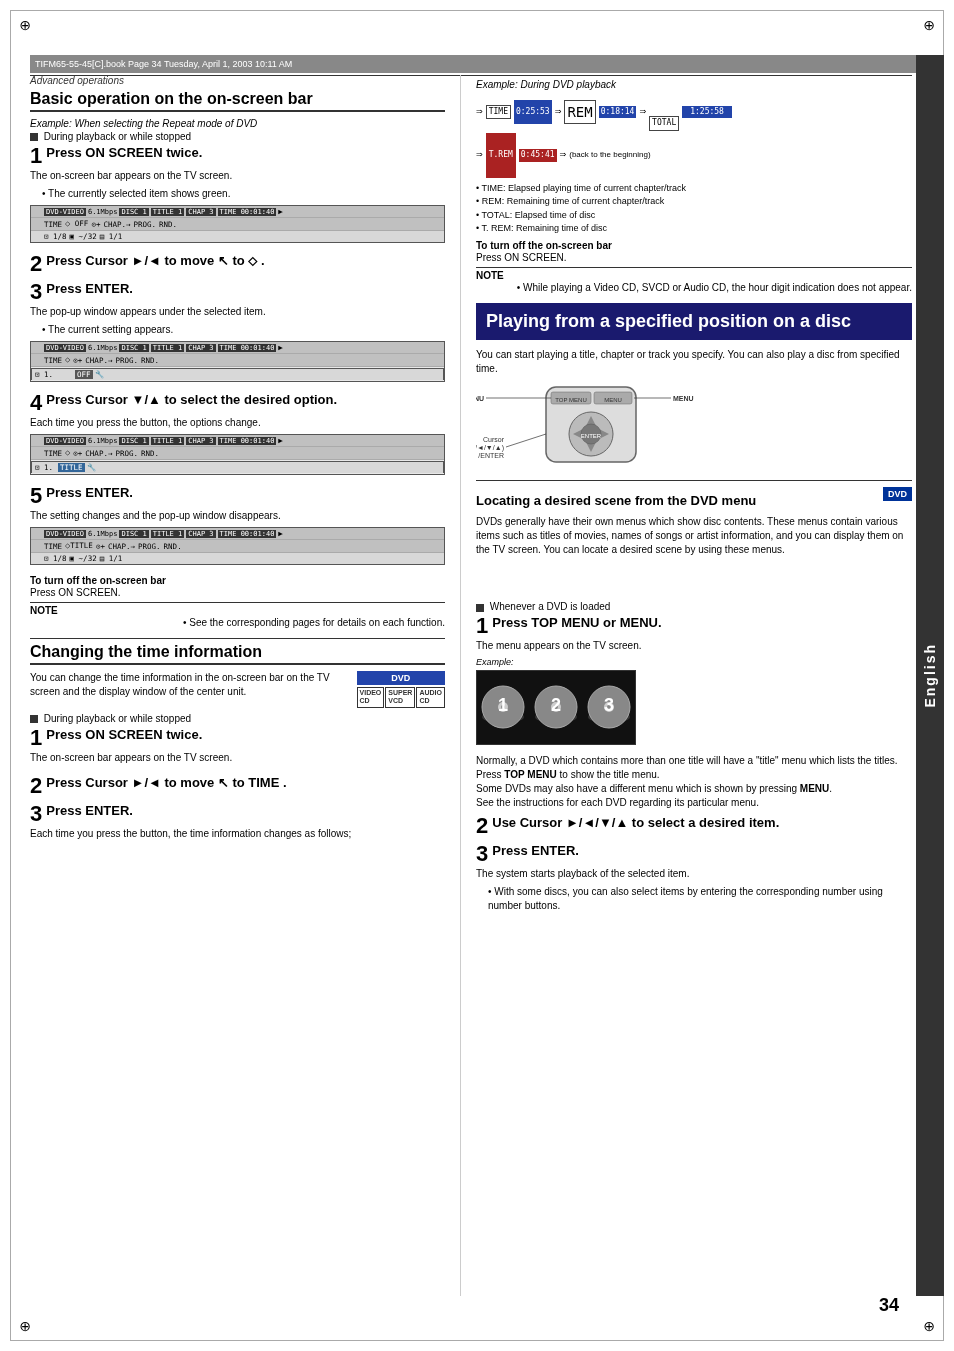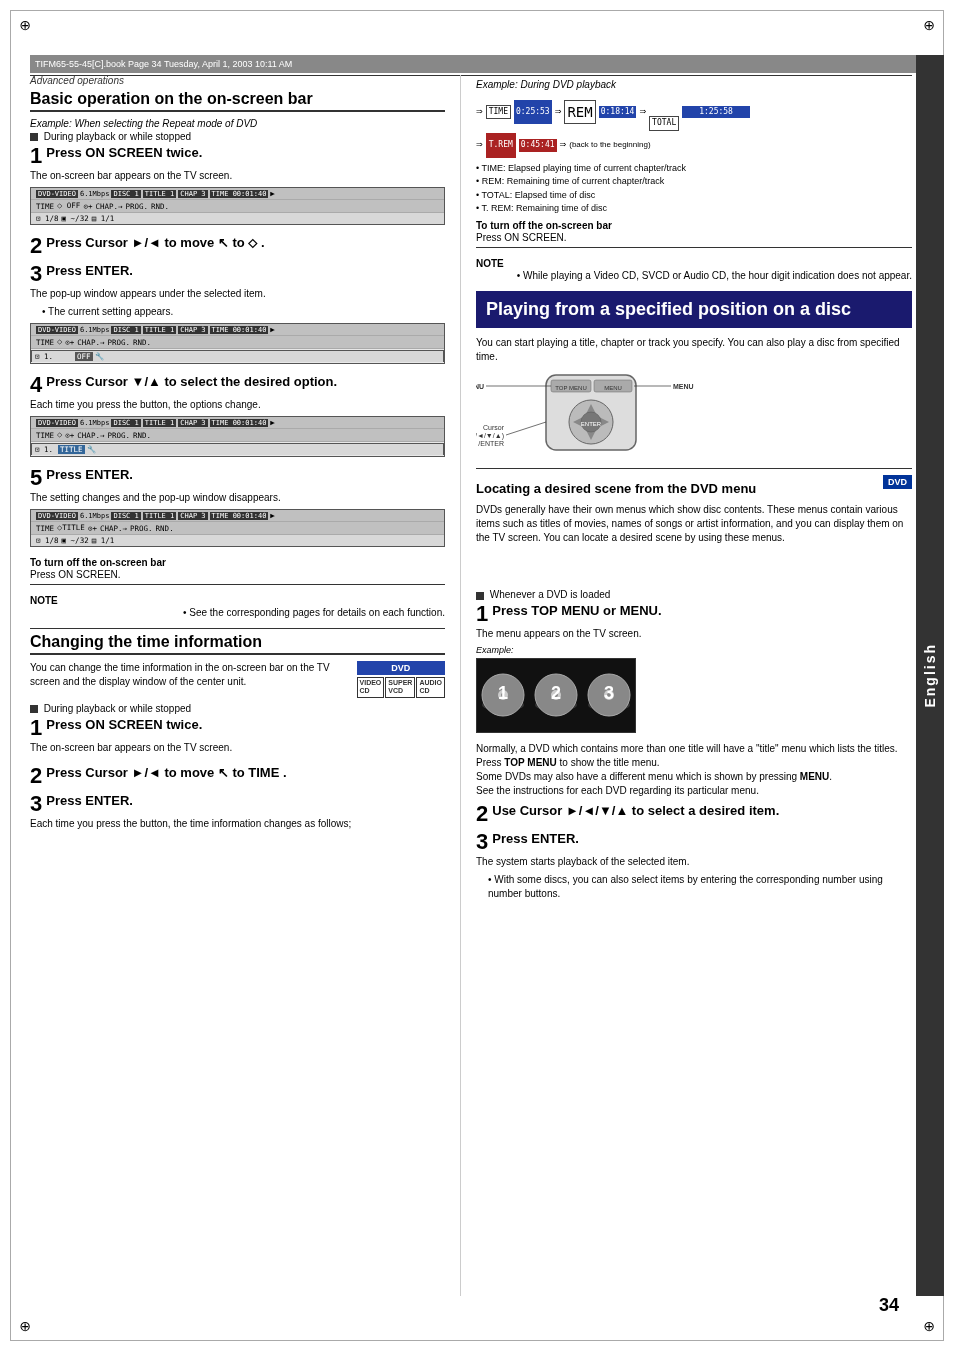--- a/index.html
+++ b/index.html
@@ -160,41 +160,41 @@
     .screen-box {
       border: 1px solid #555;
       margin: 4px 0;
       font-size: 8px;
       font-family: monospace;
       background: #e8e8e8;
     }
     .screen-row {
       display: flex;
       align-items: center;
-      padding: 1px 5px;
+      padding: 1px 13px;
       border-bottom: 1px solid #aaa;
       background: #c0c0c0;
       font-size: 7.5px;
     }
     .screen-row:last-child {
       border-bottom: none;
       background: #d8d8d8;
     }
     .screen-tag {
       background: #333;
       color: #fff;
       padding: 0 2px;
       font-size: 7px;
       margin-right: 2px;
     }
 
     .note-box {
       border-top: 1px solid #333;
       margin: 4px 0;
-      padding-top: 10px;
+      padding-top: 2px;
     }
     .note-title {
       font-weight: bold;
       font-size: 10px;
     }
     .note-text {
       font-size: 10px;
       line-height: 1.4;
       text-align: right;
     }
@@ -296,20 +296,21 @@
       <div style="font-size:10px; margin-bottom:3px;">
         <span class="square-bullet"></span>
         <span>During playback or while stopped</span>
       </div>
 
       <div class="step-container">
         <span class="step-label">1</span>
         <span class="step-text">Press ON SCREEN twice.</span>
         <div style="clear:both"></div>
         <div class="step-desc">The on-screen bar appears on the TV screen.</div>
+        <div class="bullet-item">The currently selected item shows green.</div>
 
         <div class="screen-box">
           <div class="screen-row">
             <span class="screen-tag">DVD-VIDEO</span>
             <span style="font-size:7px; margin-right:2px;">6.1Mbps</span>
             <span class="screen-tag">DISC 1</span>
             <span class="screen-tag">TITLE 1</span>
             <span class="screen-tag">CHAP 3</span>
             <span class="screen-tag">TIME 00:01:40</span>
             <span>▶</span>
@@ -498,25 +499,25 @@
     <div style="font-size:9px; margin:3px 0; line-height:1.6;">
       <div style="display:flex; align-items:center; gap:3px; flex-wrap:wrap;">
         <span style="font-size:8px;">⇒</span>
         <span style="border:1px solid #444; padding:0 2px; font-size:8px; font-family:monospace;">TIME</span>
         <span style="background:#2244aa; color:#fff; padding:6px 2px; font-size:8px; font-family:monospace;">0:25:53</span>
         <span style="font-size:8px;">⇒</span>
         <span style="border:1px solid #444; padding:0 2px; font-size:14px; font-family:monospace;">REM</span>
         <span style="background:#2244aa; color:#fff; padding:0 2px; font-size:8px; font-family:monospace;">0:18:14</span>
         <span style="font-size:8px;">⇒</span>
         <span style="border:1px solid #444; padding:0 2px; font-size:8px; font-family:monospace;margin-top:23px;">TOTAL</span>
-        <span style="background:#2244aa; color:#fff; padding:0 17px; font-size:8px; font-family:monospace;">1:25:58</span>
+        <span style="background:#2244aa; color:#fff; padding:0 8px; font-size:8px; font-family:monospace;">1:25:58</span>
       </div>
       <div style="display:flex; align-items:center; gap:3px; flex-wrap:wrap; margin-top:2px;">
         <span style="font-size:8px;">⇒</span>
-        <span style="border:1px solid #aa2222; background:#aa2222; color:#fff; padding:5px 2px; font-size:8px; font-family:monospace;">T.REM</span>
+        <span style="border:1px solid #aa2222; background:#aa2222; color:#fff; padding:15px 2px; font-size:8px; font-family:monospace;">T.REM</span>
         <span style="background:#aa2222; color:#fff; padding:0 2px; font-size:8px; font-family:monospace;">0:45:41</span>
         <span style="font-size:8px;">⇒</span>
         <span style="font-size:8px;">(back to the beginning)</span>
       </div>
     </div>
 
     <div style="margin: 4px 0;">
       <div style="font-size:9px; line-height:1.5;">• TIME:    Elapsed playing time of current chapter/track</div>
       <div style="font-size:9px; line-height:1.5;">• REM:    Remaining time of current chapter/track</div>
       <div style="font-size:9px; line-height:1.5;">• TOTAL: Elapsed time of disc</div>

